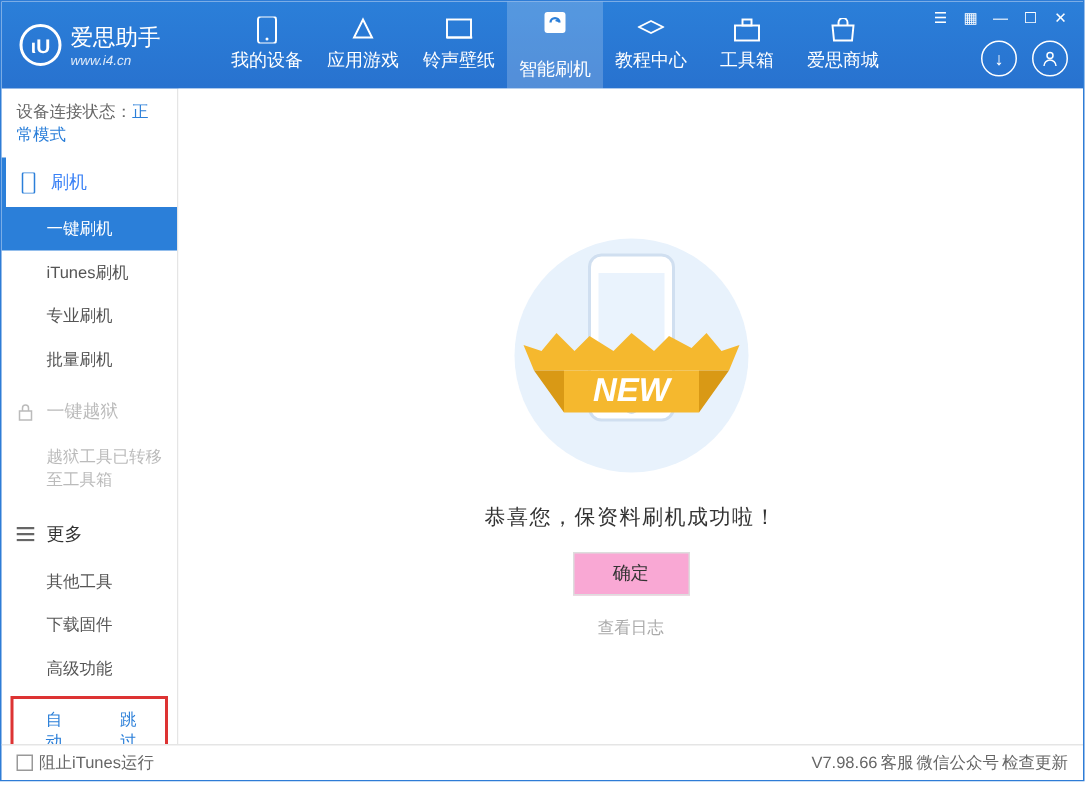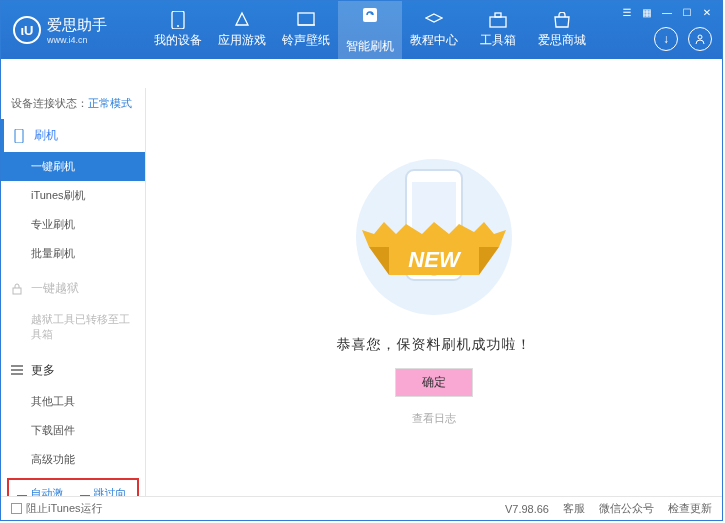--- a/index.html
+++ b/index.html
@@ -2,53 +2,53 @@
 <html><head>
 <meta charset="utf-8">
 <style>
 * { margin: 0; padding: 0; box-sizing: border-box; }
 body { font-family: "Microsoft YaHei", sans-serif; font-size: 12px; background: #fff; }
 .app { width: 723px; height: 521px; border: 1px solid #2e7cd6; display: flex; flex-direction: column; overflow: hidden; }
 .header { background: linear-gradient(#2b7fd9, #2872cf); height: 58px; display: flex; align-items: center; color: #fff; position: relative; }
 .logo-area { display: flex; align-items: center; padding: 0 18px 0 12px; width: 145px; }
 .logo-icon { width: 28px; height: 28px; border: 2px solid #fff; border-radius: 50%; display: flex; align-items: center; justify-content: center; font-size: 13px; font-weight: bold; margin-right: 6px; }
 .brand-name { font-size: 15px; font-weight: 500; }
-.brand-url { font-size: 9px; opacity: 0.85; }
+.brand-url { font-size: 9px; opacity: 0.85; font-style: italic; }
 .nav-tabs { display: flex; height: 100%; }
 .nav-tab { width: 64px; display: flex; flex-direction: column; align-items: center; justify-content: center; cursor: pointer; position: relative; }
 .nav-tab.active { background: rgba(255,255,255,0.2); gap: 11px; }
 .nav-tab-icon { width: 20px; height: 18px; margin-bottom: 3px; display: flex; align-items: center; justify-content: center; }
 .nav-tab-label { font-size: 12px; }
 .window-controls { position: absolute; right: 6px; top: 4px; display: flex; gap: 2px; }
 .winbtn { width: 18px; height: 14px; display: flex; align-items: center; justify-content: center; cursor: pointer; font-size: 10px; }
 .header-right { position: absolute; right: 10px; bottom: 8px; display: flex; gap: 10px; align-items: center; }
 .circle-btn { width: 24px; height: 24px; border-radius: 50%; border: 1.5px solid #fff; display: flex; align-items: center; justify-content: center; cursor: pointer; font-size: 12px; }
 .body { flex: 1; display: flex; overflow: hidden; }
-.sidebar { width: 145px; border-right: 1px solid #e5e5e5; display: flex; flex-direction: column; margin-top: 29px; }
+.sidebar { width: 118px; border-right: 1px solid #e5e5e5; display: flex; flex-direction: column; }
 .device-status { padding: 8px 10px; font-size: 11px; color: #666; }
 .device-status-val { color: #2b7fd9; font-weight: 500; }
 .side-section-header { display: flex; align-items: center; padding: 8px 10px; color: #333; cursor: pointer; }
 .side-section-header .icon { width: 14px; margin-right: 6px; display: flex; align-items: center; }
 .side-item { padding: 7px 10px 7px 30px; color: #555; font-size: 11px; cursor: pointer; }
 .side-item.active { background: #2b7fd9; color: #fff; }
 .side-item.disabled { color: #bbb; }
 .side-divider { height: 1px; background: #eee; margin: 2px 0; }
 .side-bottom { margin-top: auto; }
 .highlight-box { border: 2px solid #d33; padding: 6px 8px; margin: 4px 6px; display: flex; gap: 14px; }
 .cb-row { display: flex; align-items: center; gap: 4px; color: #2b7fd9; font-size: 11px; }
 .cb { width: 11px; height: 11px; border: 1px solid #2b7fd9; display: flex; align-items: center; justify-content: center; color: #2b7fd9; font-size: 9px; }
 .main { flex: 1; display: flex; flex-direction: column; background: #fff; position: relative; }
 .content-center { flex: 1; display: flex; flex-direction: column; align-items: center; justify-content: center; gap: 14px; margin-top: 23px; }
 .phone-illustration { width: 200px; height: 170px; position: relative; }
 .success-text { font-size: 14px; color: #333; letter-spacing: 1px; }
 .ok-btn { border: 1px solid #ddd; background: #f9a8d4; padding: 5px 26px; cursor: pointer; font-size: 12px; color: #333; }
 .view-log { color: #aaa; font-size: 11px; cursor: pointer; }
 .footer { height: 24px; border-top: 1px solid #e5e5e5; display: flex; align-items: center; padding: 0 10px; font-size: 11px; color: #666; }
 .footer-left { display: flex; align-items: center; gap: 5px; }
-.footer-right { margin-left: auto; display: flex; align-items: center; gap: 14px; }
+.footer-right { margin-left: auto; display: flex; align-items: center; gap: 2px; }
 .footer-cb { width: 11px; height: 11px; border: 1px solid #999; }
 .footer-link { cursor: pointer; }
 </style>
 </head>
 <body>
 
 <div class="app">
   <div class="header">
     <div class="logo-area">
       <div class="logo-icon">ιU</div>

